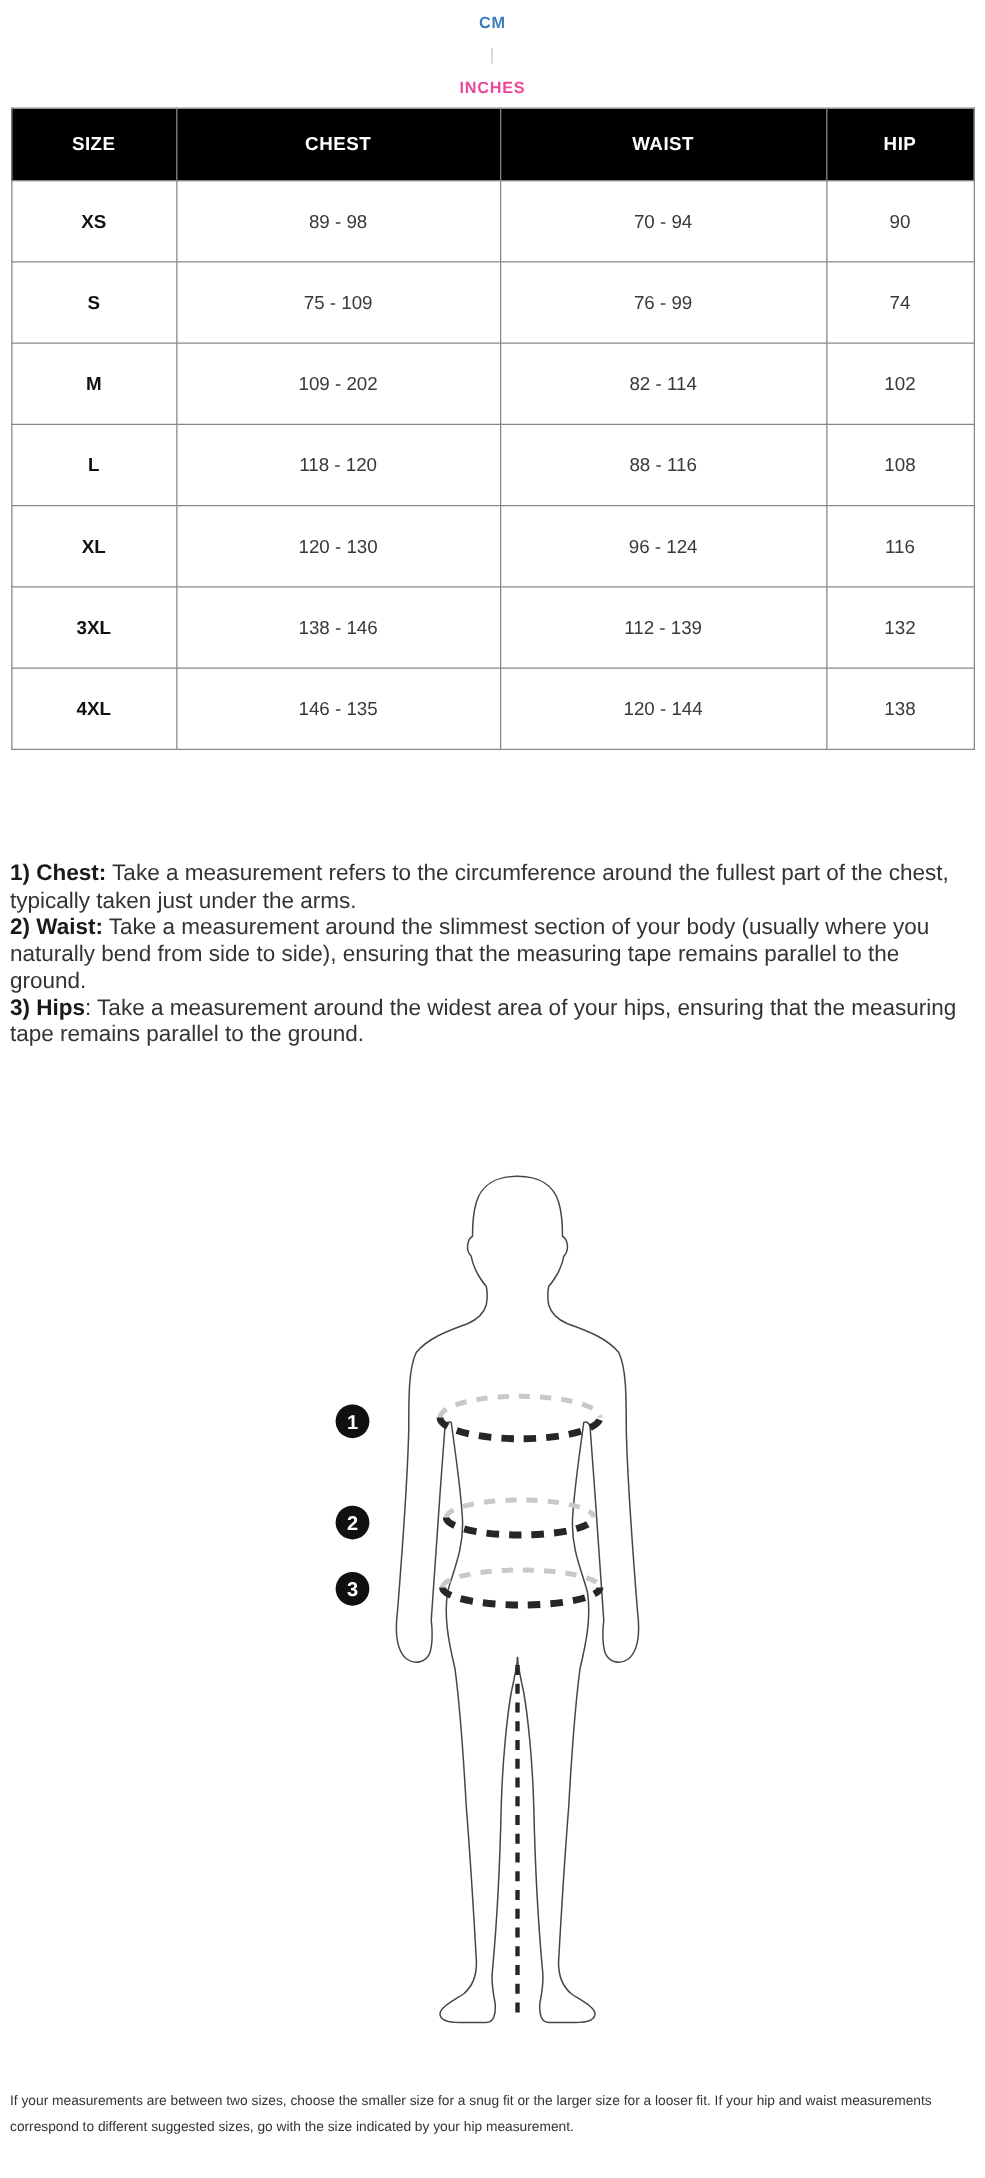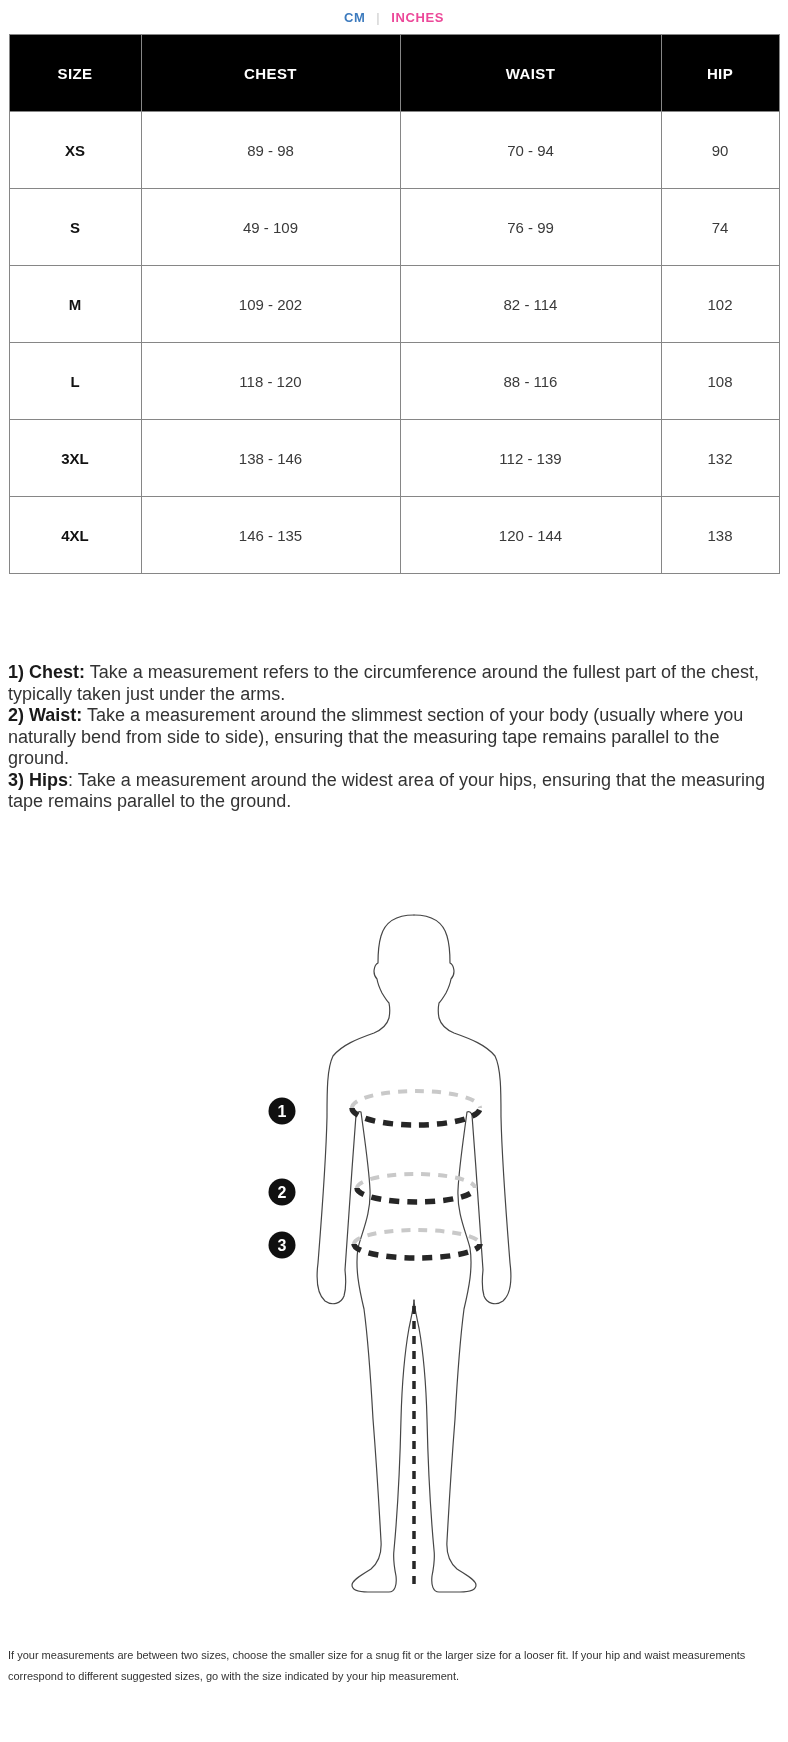--- a/index.html
+++ b/index.html
@@ -16,44 +16,45 @@
   
   .unit-tabs {
     display: flex;
     justify-content: center;
     align-items: center;
     gap: 11px;
     padding-top: 10px;
     font-size: 13px;
     font-weight: bold;
     letter-spacing: 0.6px;
+    flex-direction: column;
   }
   .tab-cm { color: #3d7bbe; cursor: pointer; }
   .tab-sep { color: #c9c9c9; font-weight: normal; }
   .tab-inches { color: #ec4899; cursor: pointer; }
 
   
   table.size-table {
     width: 770px;
     margin: 9px auto 0 auto;
     border-collapse: collapse;
     table-layout: fixed;
   }
   .size-table th {
     background: #000000;
     color: #ffffff;
-    height: 77px;
+    height: 58px;
     font-size: 15px;
     font-weight: bold;
     letter-spacing: 0.4px;
     border: 1px solid #868686;
     text-align: center;
   }
   .size-table td {
-    height: 77px;
+    height: 65px;
     text-align: center;
     vertical-align: middle;
     font-size: 15px;
     color: #3a3a3a;
     border: 1px solid #868686;
     background: #ffffff;
   }
   .size-table td.size-cell { font-weight: bold; color: #111111; }
 
   
@@ -103,35 +104,41 @@
   </thead>
   <tbody>
     <tr>
       <td class="size-cell">XS</td>
       <td>89 - 98</td>
       <td>70 - 94</td>
       <td>90</td>
     </tr>
     <tr>
       <td class="size-cell">S</td>
-      <td>49 - 109</td>
+      <td>75 - 109</td>
       <td>76 - 99</td>
       <td>74</td>
     </tr>
     <tr>
       <td class="size-cell">M</td>
       <td>109 - 202</td>
       <td>82 - 114</td>
       <td>102</td>
     </tr>
     <tr>
       <td class="size-cell">L</td>
       <td>118 - 120</td>
       <td>88 - 116</td>
       <td>108</td>
+    </tr>
+    <tr>
+      <td class="size-cell">XL</td>
+      <td>120 - 130</td>
+      <td>96 - 124</td>
+      <td>116</td>
     </tr>
     <tr>
       <td class="size-cell">3XL</td>
       <td>138 - 146</td>
       <td>112 - 139</td>
       <td>132</td>
     </tr>
     <tr>
       <td class="size-cell">4XL</td>
       <td>146 - 135</td>

